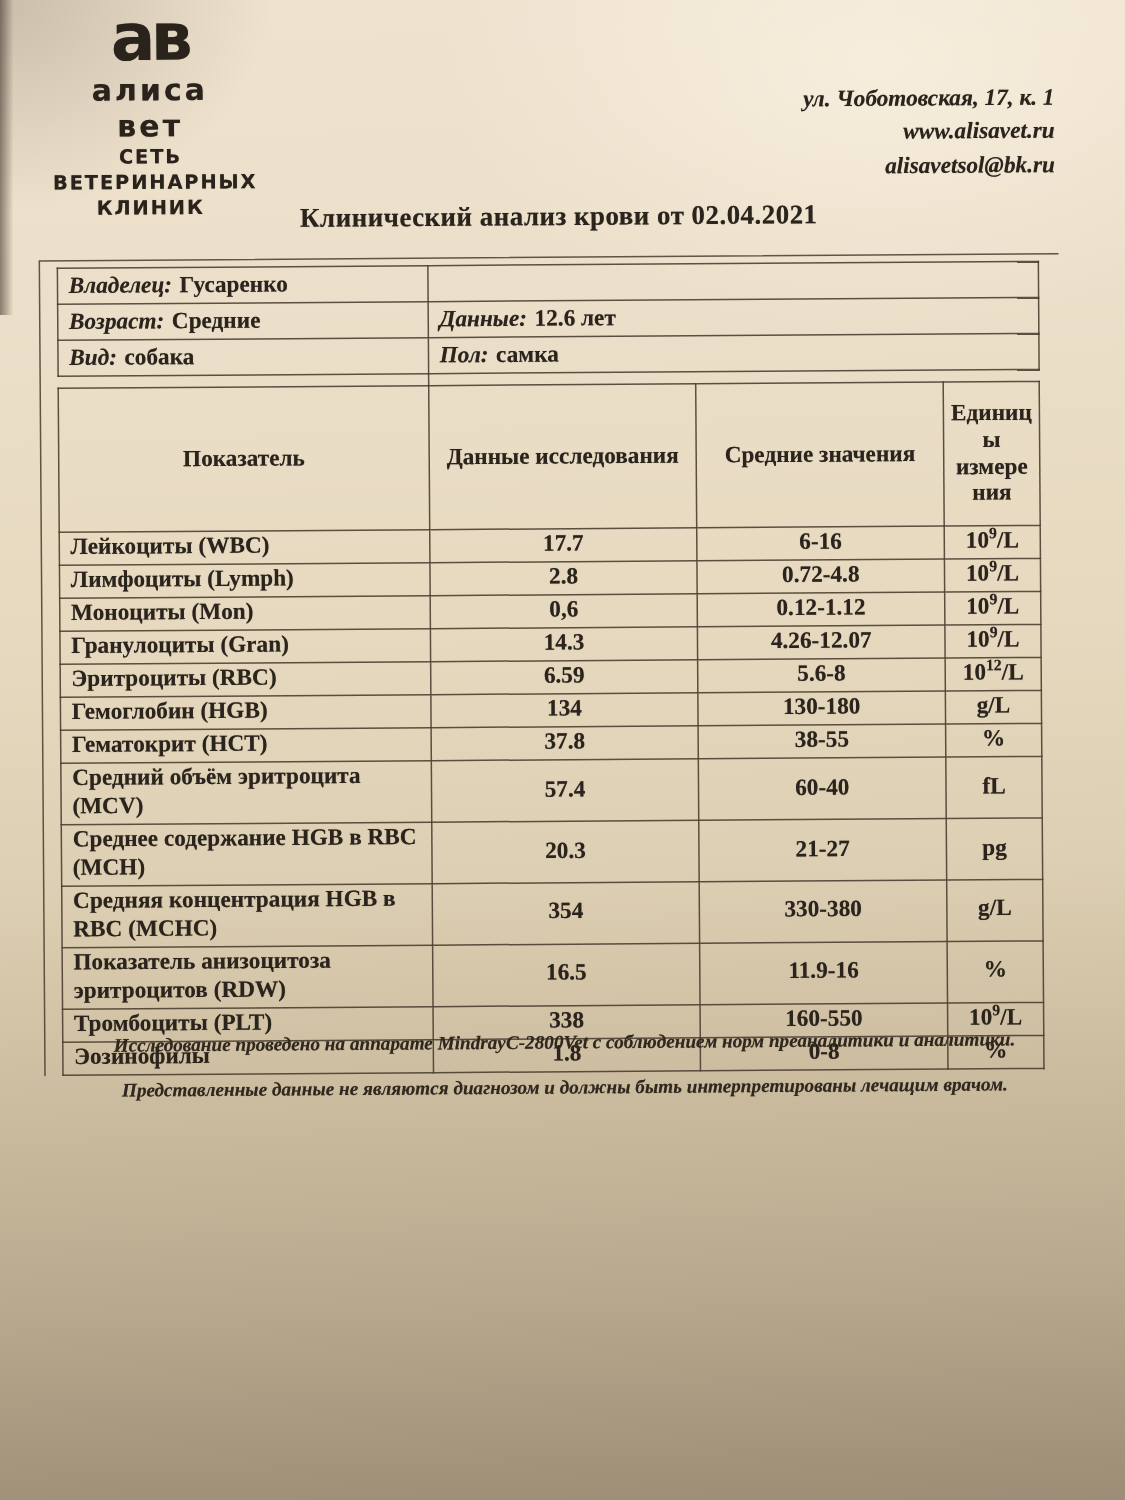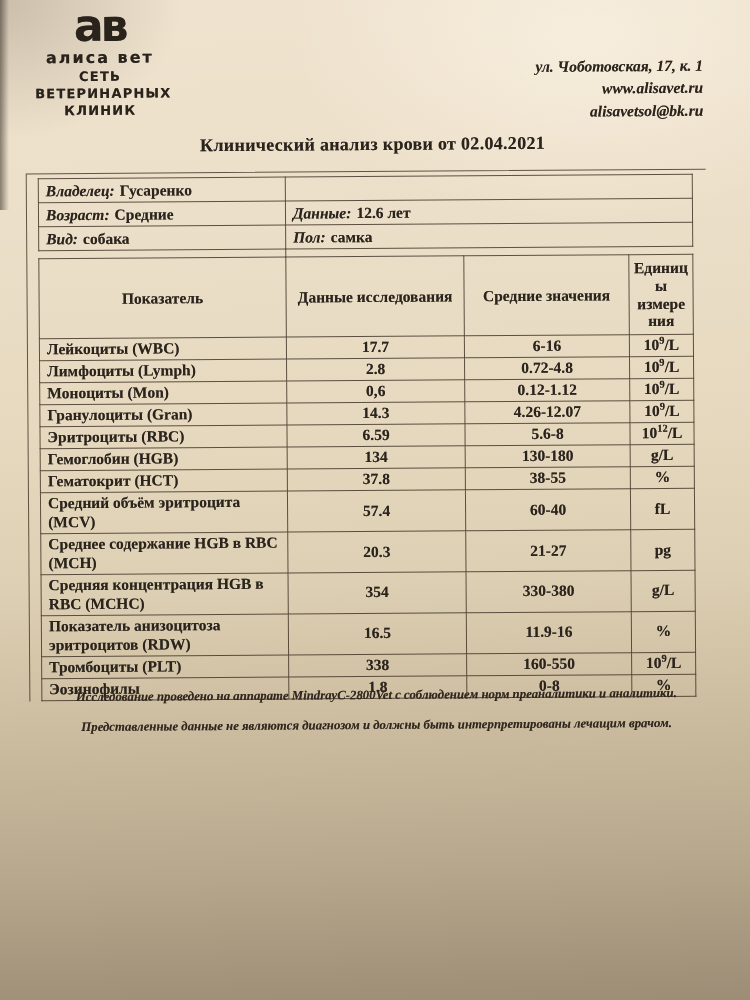--- a/index.html
+++ b/index.html
@@ -14,21 +14,21 @@
     color:#2b241d;
   }
   .photo::before{ 
     content:"";position:absolute;left:0;top:0;width:9px;height:210px;
     background:linear-gradient(to right, rgba(35,26,18,.5), rgba(35,26,18,0));
   }
   .content{position:absolute;inset:0;transform:rotate(-0.4deg);}
   
   .logo{position:absolute;left:38px;top:2px;width:130px;text-align:center;color:#2a231c;}
   .logo-mark{font-family:"DejaVu Sans",sans-serif;font-weight:bold;font-size:44px;line-height:44px;letter-spacing:-3px;}
-  .logo-name{font-family:"DejaVu Sans",sans-serif;font-weight:bold;font-size:16px;letter-spacing:2px;margin-top:0px;}
+  .logo-name{font-family:"DejaVu Sans",sans-serif;font-weight:bold;font-size:20px;letter-spacing:2px;margin-top:0px;}
   .logo-tagline{font-family:"DejaVu Sans",sans-serif;font-weight:bold;font-size:13px;letter-spacing:1.2px;text-transform:uppercase;margin-top:2px;line-height:1.3;}
   
   .address{position:absolute;top:57px;right:44px;text-align:right;font-style:italic;font-weight:bold;font-size:15.5px;line-height:1.45;}
   
   .title{position:absolute;top:134px;left:0;width:100%;text-align:center;font-weight:bold;font-size:18px;letter-spacing:.3px;}
   
   .tables-outer{
     position:absolute;left:28px;top:171px;width:668px;
     border-left:1.3px solid rgba(72,59,45,.85);
     border-top:1.3px solid rgba(72,59,45,.85);
@@ -37,21 +37,21 @@
   table{border-collapse:collapse;width:655px;table-layout:fixed;}
   td,th{border:1.3px solid rgba(72,59,45,.88);font-weight:bold;font-size:15.5px;color:#2b241d;overflow:hidden;}
   .owner-table td{height:23px;padding:0 0 0 7px;text-align:left;vertical-align:middle;}
   .lbl{margin-right:5px;font-style:italic;}
   .gap{position:relative;height:7px;}
   .gap::before{content:"";position:absolute;left:247px;top:-1px;bottom:-1px;width:1.3px;background:rgba(72,59,45,.88);}
   .results-table th{height:62px;text-align:center;vertical-align:middle;padding:2px;line-height:1.15;}
   .results-table td{padding:1px 3px;vertical-align:middle;text-align:center;line-height:1.22;}
   .results-table td.c-ind{text-align:left;padding-left:7px;}
   .results-table tr{height:22px;}
-  th.h-unit{padding:4px 4px;overflow-wrap:anywhere;word-break:break-word;margin-left:15px;}
+  th.h-unit{padding:12px 4px;overflow-wrap:anywhere;word-break:break-word;margin-left:15px;}
   sup{font-size:68%;line-height:0;}
   
   .notes{position:absolute;top:688px;left:0;width:100%;text-align:center;font-style:italic;font-weight:bold;font-size:12.8px;color:#30281f;}
   .notes .note{margin:0 30px 15px 30px;}
   
   .content{text-shadow:0 0 .5px rgba(43,36,29,.55);}
 </style>
 </head>
 <body>
 

